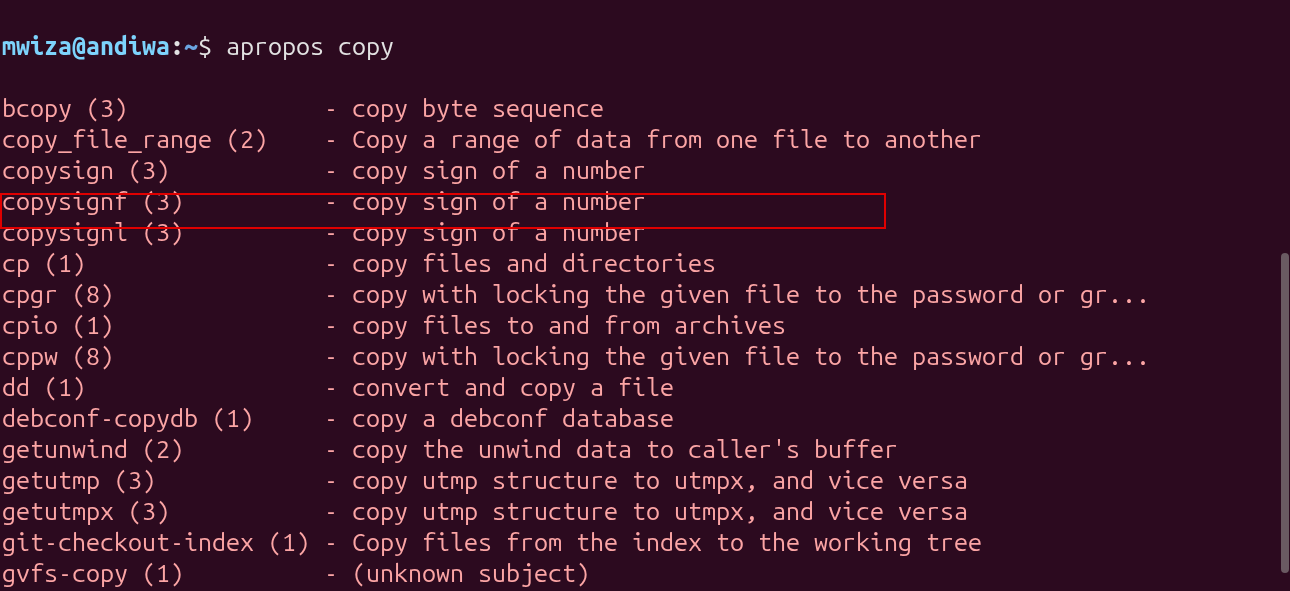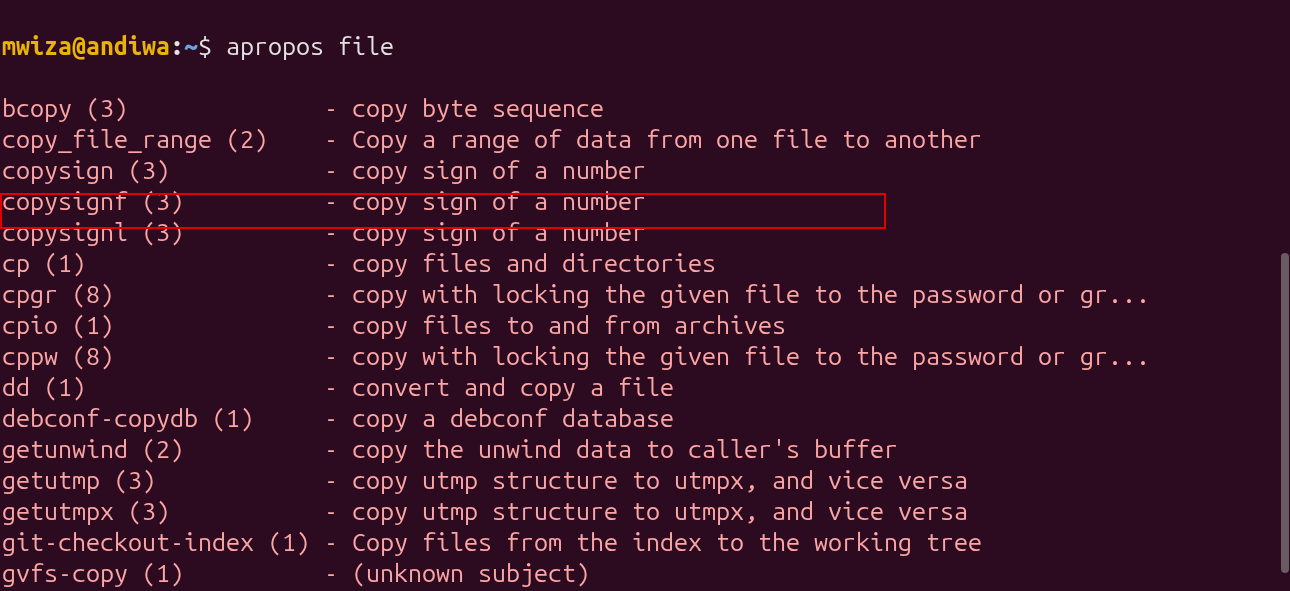--- a/index.html
+++ b/index.html
@@ -13,21 +13,21 @@
     line-height: 31px;
     color: #e2e2e2;
     overflow: hidden;
     position: relative;
   }
   .terminal {
     padding: 0 0 0 2px;
     white-space: pre;
     letter-spacing: 0px;
   }
-  .prompt-user { color: #eab308; font-weight: bold; }
+  .prompt-user { color: #7dd3fc; font-weight: bold; }
   .prompt-colon { color: #e2e2e2; font-weight: bold; }
   .prompt-path { color: #6ba4e0; font-weight: bold; }
   .prompt-dollar { color: #e2e2e2; }
   .cmd { color: #e2e2e2; }
   .line { color: #fca5a5; }
   .highlight-box {
     position: absolute;
     border: 2px solid #e00000;
     box-sizing: border-box;
     pointer-events: none;
@@ -45,21 +45,21 @@
     right: 1px;
     width: 8px;
     background: #6a5a62;
     border-radius: 4px;
   }
 </style>
 </head>
 <body>
 
 <div class="terminal">
-<div><span class="prompt-user">mwiza@andiwa</span><span class="prompt-colon">:</span><span class="prompt-path">~</span><span class="prompt-dollar">$ </span><span class="cmd">apropos file</span></div>
+<div><span class="prompt-user">mwiza@andiwa</span><span class="prompt-colon">:</span><span class="prompt-path">~</span><span class="prompt-dollar">$ </span><span class="cmd">apropos copy</span></div>
 <div id="rows-container"><div class="line">bcopy (3)              - copy byte sequence</div><div class="line">copy_file_range (2)    - Copy a range of data from one file to another</div><div class="line">copysign (3)           - copy sign of a number</div><div class="line">copysignf (3)          - copy sign of a number</div><div class="line">copysignl (3)          - copy sign of a number</div><div class="line">cp (1)                 - copy files and directories</div><div class="line">cpgr (8)               - copy with locking the given file to the password or gr...</div><div class="line">cpio (1)               - copy files to and from archives</div><div class="line">cppw (8)               - copy with locking the given file to the password or gr...</div><div class="line">dd (1)                 - convert and copy a file</div><div class="line">debconf-copydb (1)     - copy a debconf database</div><div class="line">getunwind (2)          - copy the unwind data to caller's buffer</div><div class="line">getutmp (3)            - copy utmp structure to utmpx, and vice versa</div><div class="line">getutmpx (3)           - copy utmp structure to utmpx, and vice versa</div><div class="line">git-checkout-index (1) - Copy files from the index to the working tree</div><div class="line">gvfs-copy (1)          - (unknown subject)</div><div class="line">install (1)            - copy files and set attributes</div></div>
 </div>
 
 <div class="highlight-box" style="left: 0px; top: 193px; width: 886px; height: 36px;"></div>
 
 <div class="scrollbar">
   <div class="scrollbar-thumb" style="top: 253px; height: 320px;"></div>
 </div>
 
 </body></html>

